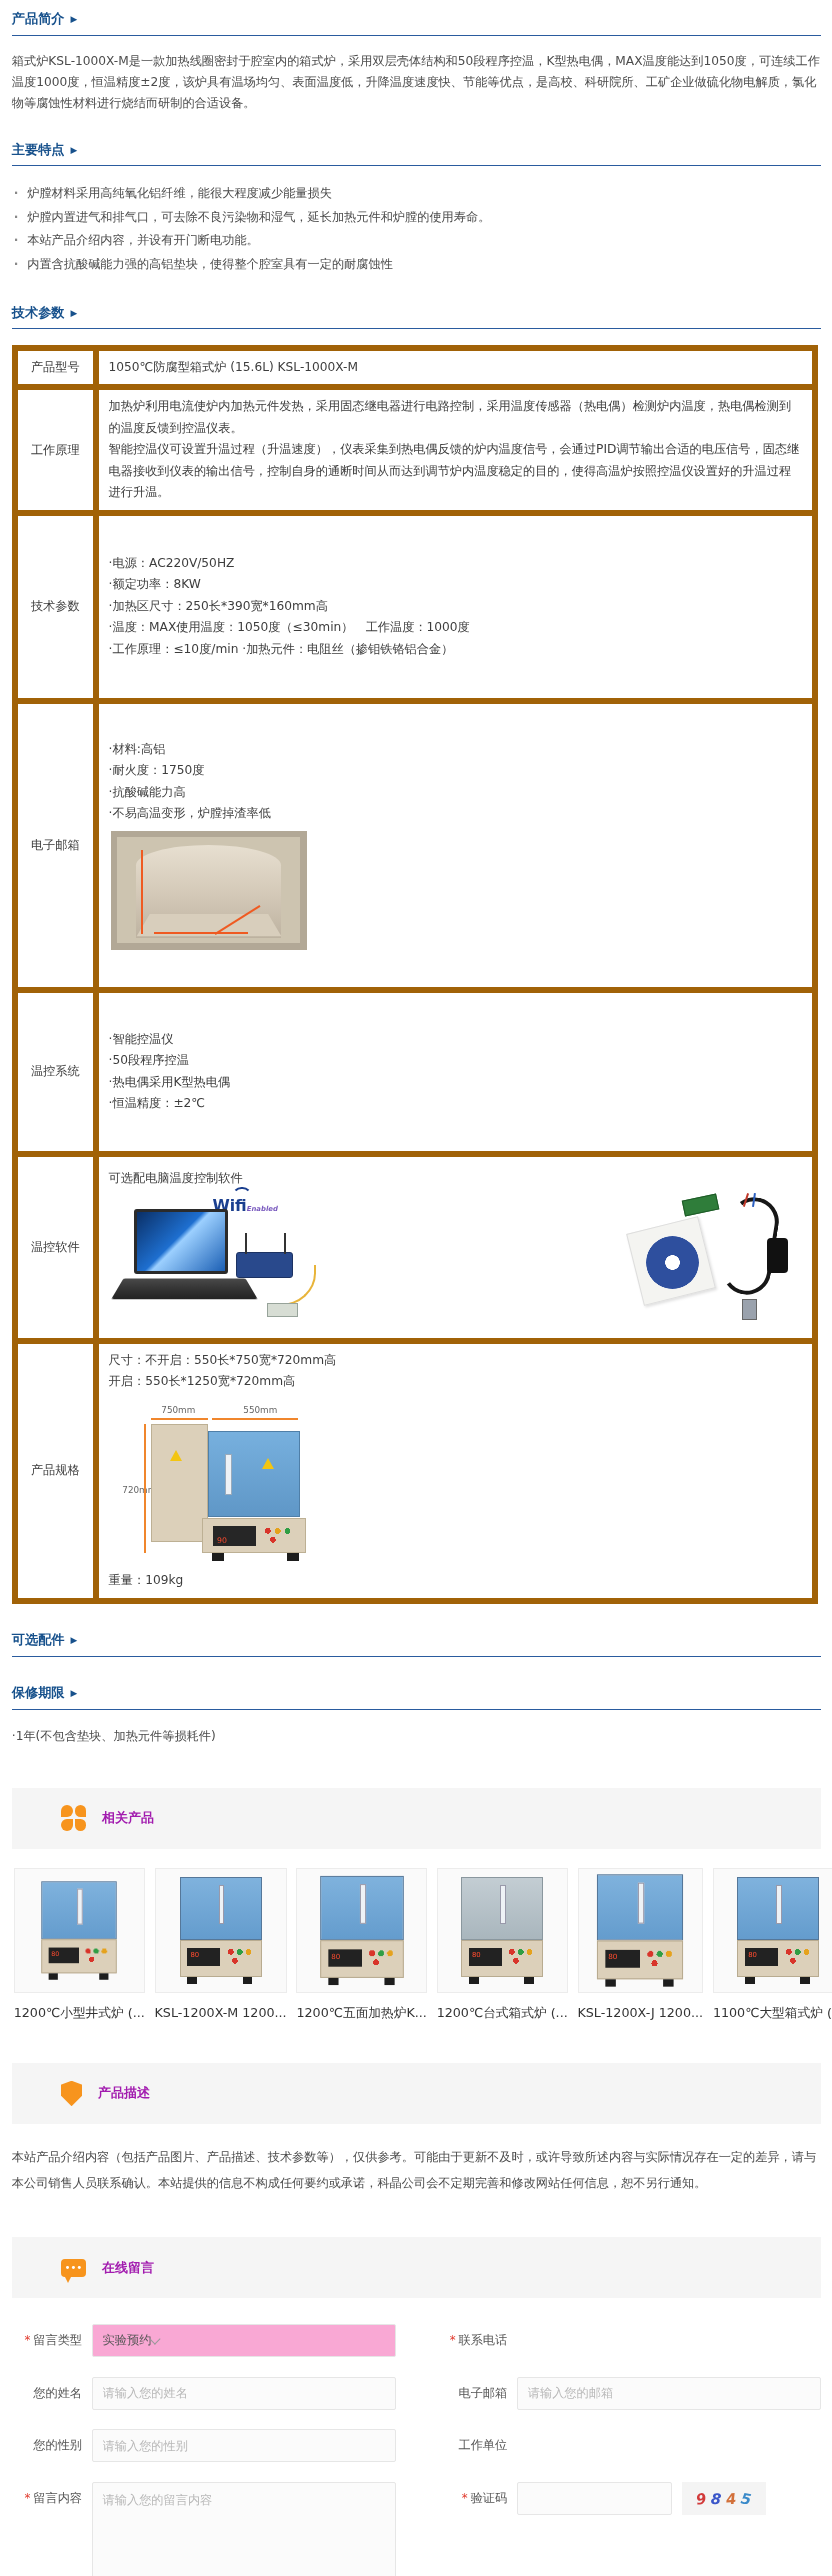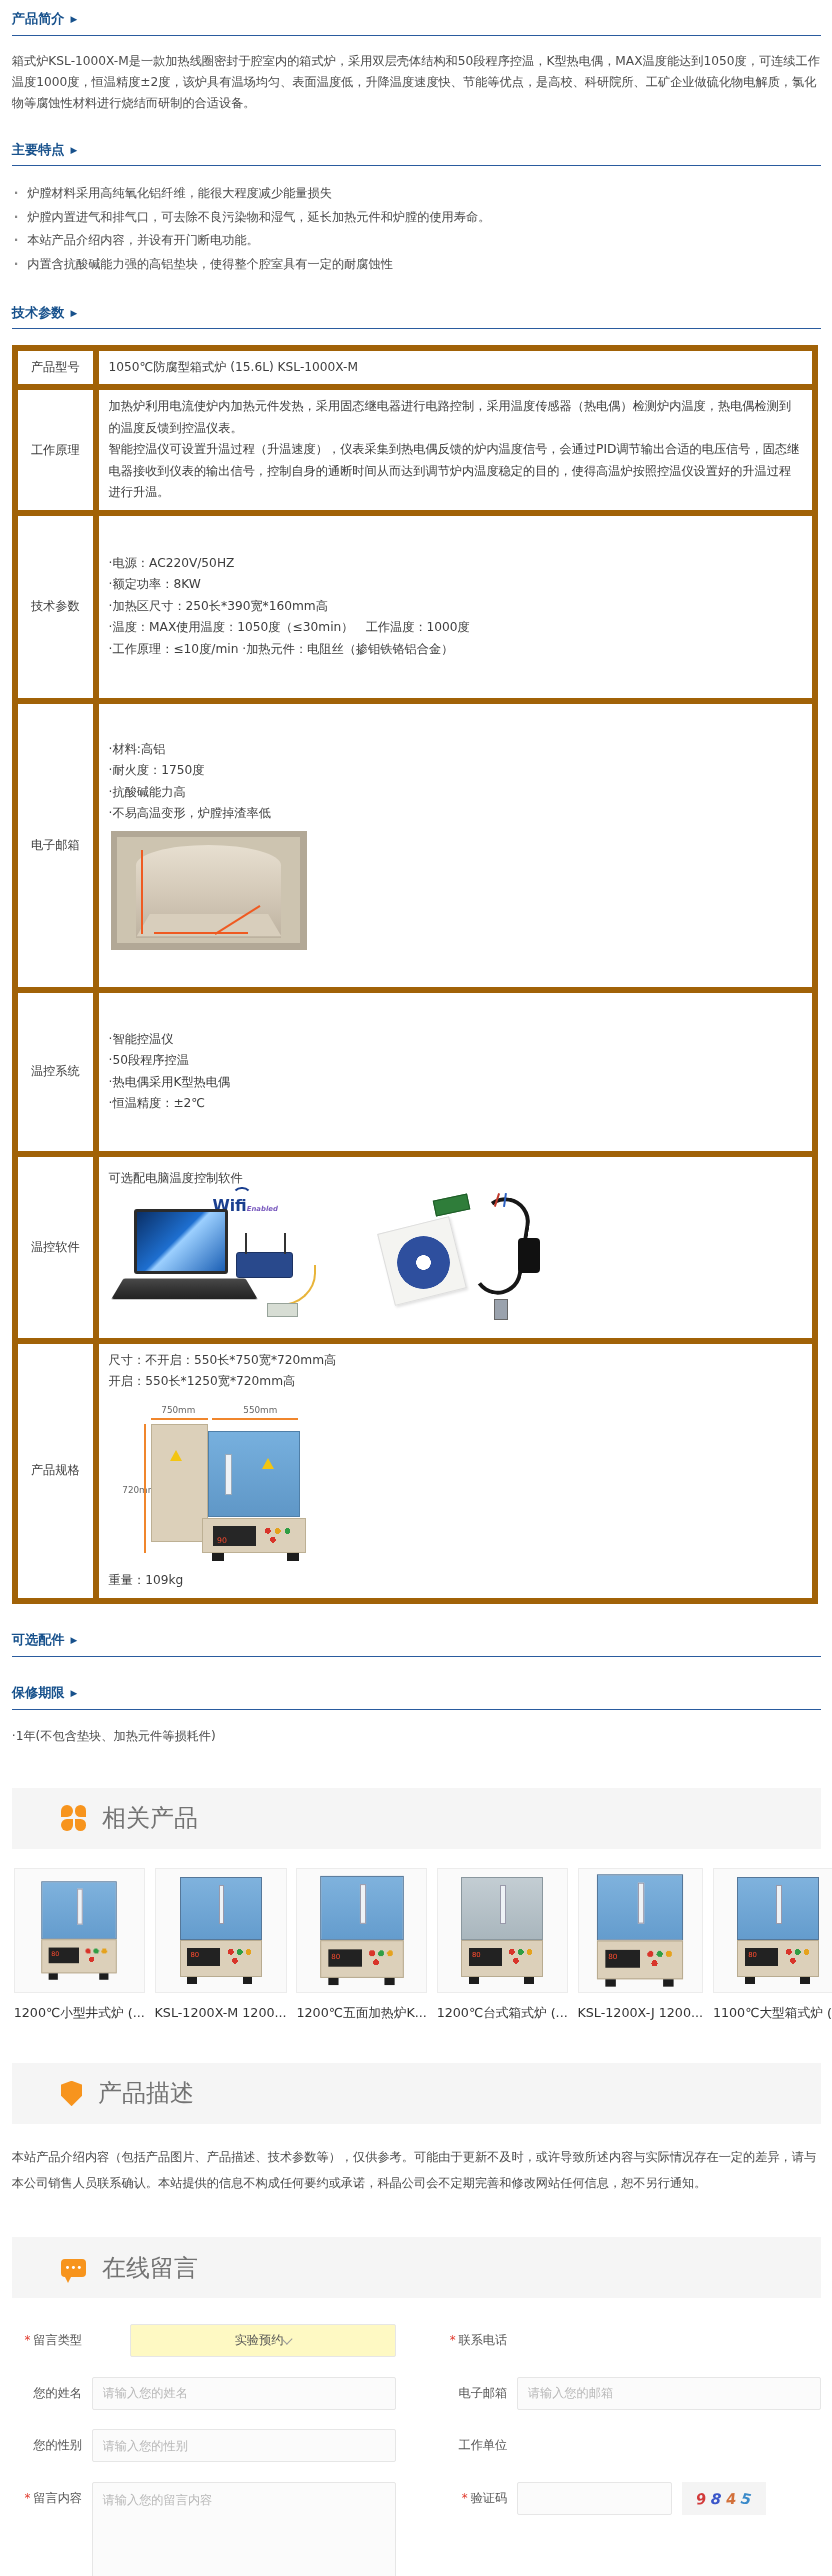--- a/index.html
+++ b/index.html
@@ -33,21 +33,21 @@
   .chamber { position:relative; width:196px; height:119px; margin:5.9px 0 2px 2px; background:#b2a896; overflow:hidden; }
   .ch-frame { position:absolute; inset:6.9px; background:#cdc4b0; }
   .ch-open { position:absolute; left:25.5px; right:25.5px; top:14.7px; bottom:11.8px; background:linear-gradient(180deg,#e7dfd0 0%,#d3c8b7 55%,#bdb2a0 100%); border-top-left-radius:50% 22%; border-top-right-radius:50% 22%; }
   .ch-floor { position:absolute; left:33px; right:33px; bottom:12.7px; height:25.5px; background:#d8cebc; transform:perspective(69px) rotateX(32deg); }
   .ch-arrow { position:absolute; background:#ef5a21; }
   .ch-av { left:30px; top:19.6px; bottom:15.7px; width:2px; }
   .ch-ah { left:43px; right:59px; bottom:15.7px; height:2px; }
   .ch-ad { right:43px; bottom:29px; width:53px; height:2px; transform:rotate(-32deg); }
 
   
-  .sw-photos { display:flex; gap:47px; margin:3.9px 0 5.9px 9.8px; }
+  .sw-photos { display:flex; gap:47px; margin:3.9px 0 5.9px 9.8px;justify-content:space-between; }
   .laptop-scene { position:relative; width:212px; height:127px; }
   .lp-screen { position:absolute; left:15.7px; top:15.7px; width:94px; height:65px; background:linear-gradient(135deg,#0a2f66,#1e6fd0 45%,#9cd0ff 50%,#1b5fb4); border:3.9px solid #2b2b2b; border-radius:2.9px; }
   .lp-base { position:absolute; left:0px; top:82px; width:133px; height:25.5px; background:linear-gradient(#4a4a4a,#222); transform:perspective(88px) rotateX(38deg); border-radius:2px; }
   .router { position:absolute; left:118px; top:59px; width:57px; height:25.5px; background:#29498c; border-radius:2.9px; border:1px solid #1c3262; }
   .ant { position:absolute; width:2px; height:21.5px; background:#333; top:-20.6px; }
   .a1 { left:7.8px; } .a2 { left:47px; }
   .cable { position:absolute; left:153px; top:72px; width:45px; height:41px; border:2.9px solid #e8b43a; border-left:none; border-top:none; border-radius:0 0 80% 0; }
   .modem { position:absolute; left:149px; top:110px; width:31px; height:13.7px; background:#d7ddd4; border:1px solid #97a39a; }
   .wifi { position:absolute; left:94px; top:2px; color:#1b3f8f; font-weight:bold; font-size:15.7px; letter-spacing:0; }
   .wifi::before { content:""; position:absolute; left:19.6px; top:-8.8px; width:15.7px; height:15.7px; border:2px solid #1b3f8f; border-radius:50%; border-bottom-color:transparent; border-left-color:transparent; border-right-color:transparent; }
@@ -82,21 +82,21 @@
   .sp-av { left:21.5px; top:23.5px; width:2px; height:129px; }
   .sp-ah { left:29px; top:17.6px; width:57px; height:2px; }
   .sp-ah2 { left:90px; top:17.6px; width:86px; height:2px; }
   .dim { position:absolute; }
   .dim-w { left:39px; top:0px; }
   .dim-d { left:121px; top:0px; }
   .dim-h { left:0px; top:80px; }
 
   
   .banner { background:#f5f5f5; margin:41px 11.8px 0; height:61px; display:flex; align-items:center; padding-left:49px; gap:15.7px; }
-  .banner-title { font-size:24px; font-weight:normal; color:#737373; }
+  .banner-title { font-size:13px; font-weight:bold; color:#a21caf; }
   .flower-icon { width:25.5px; height:25.5px; display:grid; grid-template-columns:11.8px 11.8px; grid-gap:2px; }
   .flower-icon i { width:11.8px; height:11.8px; background:#f7941d; border-radius:50% 50% 50% 0; }
   .flower-icon i:nth-child(2) { border-radius:50% 50% 0 50%; }
   .flower-icon i:nth-child(3) { border-radius:50% 0 50% 50%; }
   .flower-icon i:nth-child(4) { border-radius:0 50% 50% 50%; }
   .shield-icon { width:21.5px; height:25.5px; background:#f7941d; clip-path:polygon(50% 0,100% 16%,100% 58%,50% 100%,0 58%,0 16%); }
   .chat-icon { position:relative; width:25.5px; height:18.6px; background:#f7941d; border-radius:3.9px; }
   .chat-icon::after { content:""; position:absolute; left:3.9px; bottom:-5.9px; border-left:3.9px solid transparent; border-right:3.9px solid transparent; border-top:6.9px solid #f7941d; }
   .chat-icon::before { content:""; position:absolute; left:4.9px; top:7.8px; width:2.9px; height:2.9px; background:#fff; border-radius:50%; box-shadow:5.9px 0 0 #fff,11.8px 0 0 #fff; }
 
@@ -125,21 +125,21 @@
 
   
   .form { display:flex; gap:41px; margin:25.5px 11.8px 0; }
   .f-col { flex:1; display:flex; flex-direction:column; gap:19.6px; }
   .f-row { display:flex; align-items:center; }
   .f-row.top { align-items:flex-start; }
   .f-label { width:80px; flex:none; font-size:12.2px; color:#555; text-align:right; padding-right:9.8px; line-height:33px; }
   .req { color:#e23b2e; font-style:normal; margin-right:2.9px; font-size:11.8px; }
   .f-input, .f-select, .f-area { flex:1; height:33px; background:#fbfbfb; border:1px solid #e6e6e6; border-radius:2px; padding:0 9.8px; font-size:12.2px; color:#555; font-family:inherit; }
   .f-input::placeholder, .f-area::placeholder { color:#b8b8b8; }
-  .f-select { display:flex; align-items:center; justify-content:center; cursor:pointer; background:#fef9c3;margin-left:38px; }
+  .f-select { display:flex; align-items:center; justify-content:flex-start; cursor:pointer; background:#f9a8d4; }
   .chev { width:7.8px; height:7.8px; border-right:1px solid #999; border-bottom:1px solid #999; transform:rotate(45deg); margin-top:-3.9px; }
   .f-area { height:149px; padding:7.8px 9.8px; resize:none; line-height:19.6px; }
   .captcha-input { max-width:155px; }
   .captcha-code { width:84px; height:33px; margin-left:9.8px; background:#f4f4f4; display:flex; align-items:center; justify-content:center; gap:4.9px; font-size:14.7px; font-weight:bold; font-style:italic; cursor:pointer; }
   .cc0 { color:#d23a3a; transform:rotate(-8deg); }
   .cc1 { color:#3a56c9; transform:rotate(6deg); }
   .cc2 { color:#d2703a; transform:rotate(-5deg); }
   .cc3 { color:#3a8ac9; transform:rotate(9deg); }
   .submit-btn { margin:43px 0 0 auto; width:125px; height:32px; background:#f7941d; color:#fff; border:none; font-size:12.7px; cursor:pointer; font-family:inherit; }
 </style>

